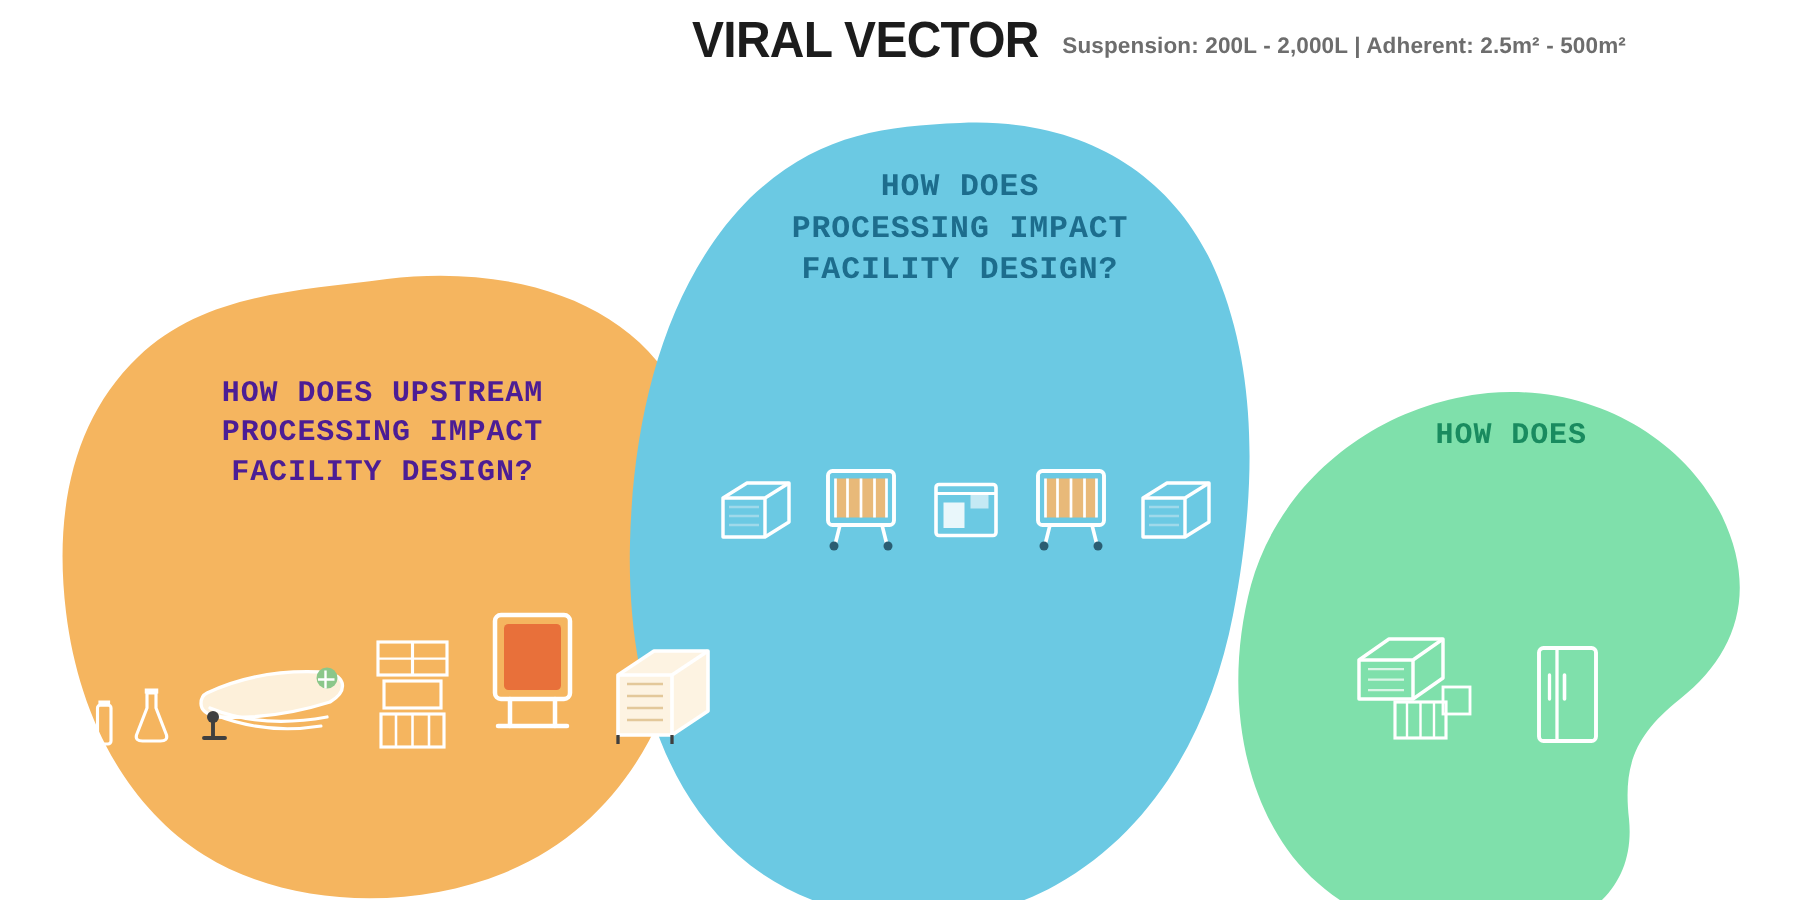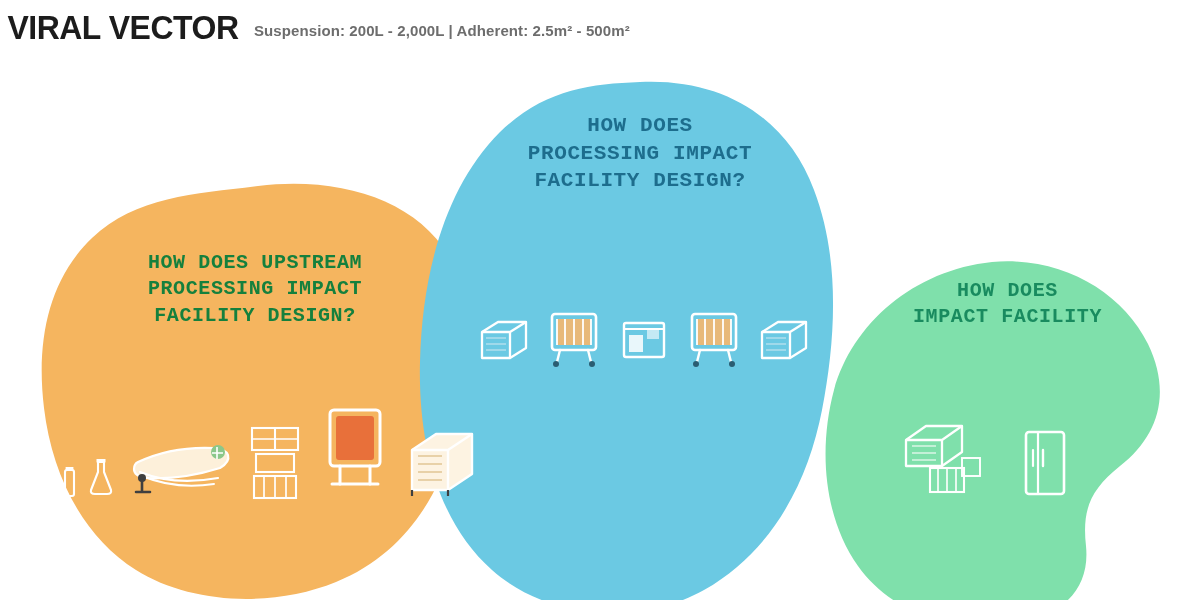--- a/index.html
+++ b/index.html
@@ -19,21 +19,21 @@
     background: #ffffff;
     overflow: hidden;
   }
 
   
   .header {
     position: absolute;
     left: 0;
     top: 8px;
     width: 1084px;
-    text-align: left;
+    text-align: right;
     white-space: nowrap;
   }
   .header-title {
     display: inline-block;
     font-family: "Liberation Sans", sans-serif;
     font-weight: bold;
     font-size: 34px;
     letter-spacing: -0.5px;
     color: #1c1c1c;
     vertical-align: middle;
@@ -80,21 +80,21 @@
     text-transform: uppercase;
     pointer-events: none;
   }
   .blob-text div { white-space: nowrap; }
 
   #upstream-text {
     left: 80px;
     top: 250px;
     width: 350px;
     font-size: 20px;
-    color: #15803d;
+    color: #4c1d95;
     text-align: center;
   }
   #downstream-text {
     left: 480px;
     top: 112px;
     width: 320px;
     font-size: 21px;
     color: #1d6d8d;
   }
   #fillfinish-text {
@@ -186,21 +186,20 @@
     </div>
 
     <div class="blob-text" id="downstream-text">
       <div>HOW DOES</div>
       <div>PROCESSING IMPACT</div>
       <div>FACILITY DESIGN?</div>
     </div>
 
     <div class="blob-text" id="fillfinish-text">
       <div>HOW DOES</div>
-      <div>IMPACT FACILITY</div>
     </div>
 
     <div class="icon-row" id="upstream-icons">
 
       <svg class="icon" width="22" height="52" viewBox="0 0 22 52">
         <rect x="7" y="22" width="9" height="26" rx="2" fill="none" stroke="#ffffff" stroke-width="2.1"></rect>
         <rect x="7.6" y="19" width="7.8" height="4" fill="#ffffff"></rect>
       </svg>
 
       <svg class="icon" width="30" height="56" viewBox="0 0 30 56">

